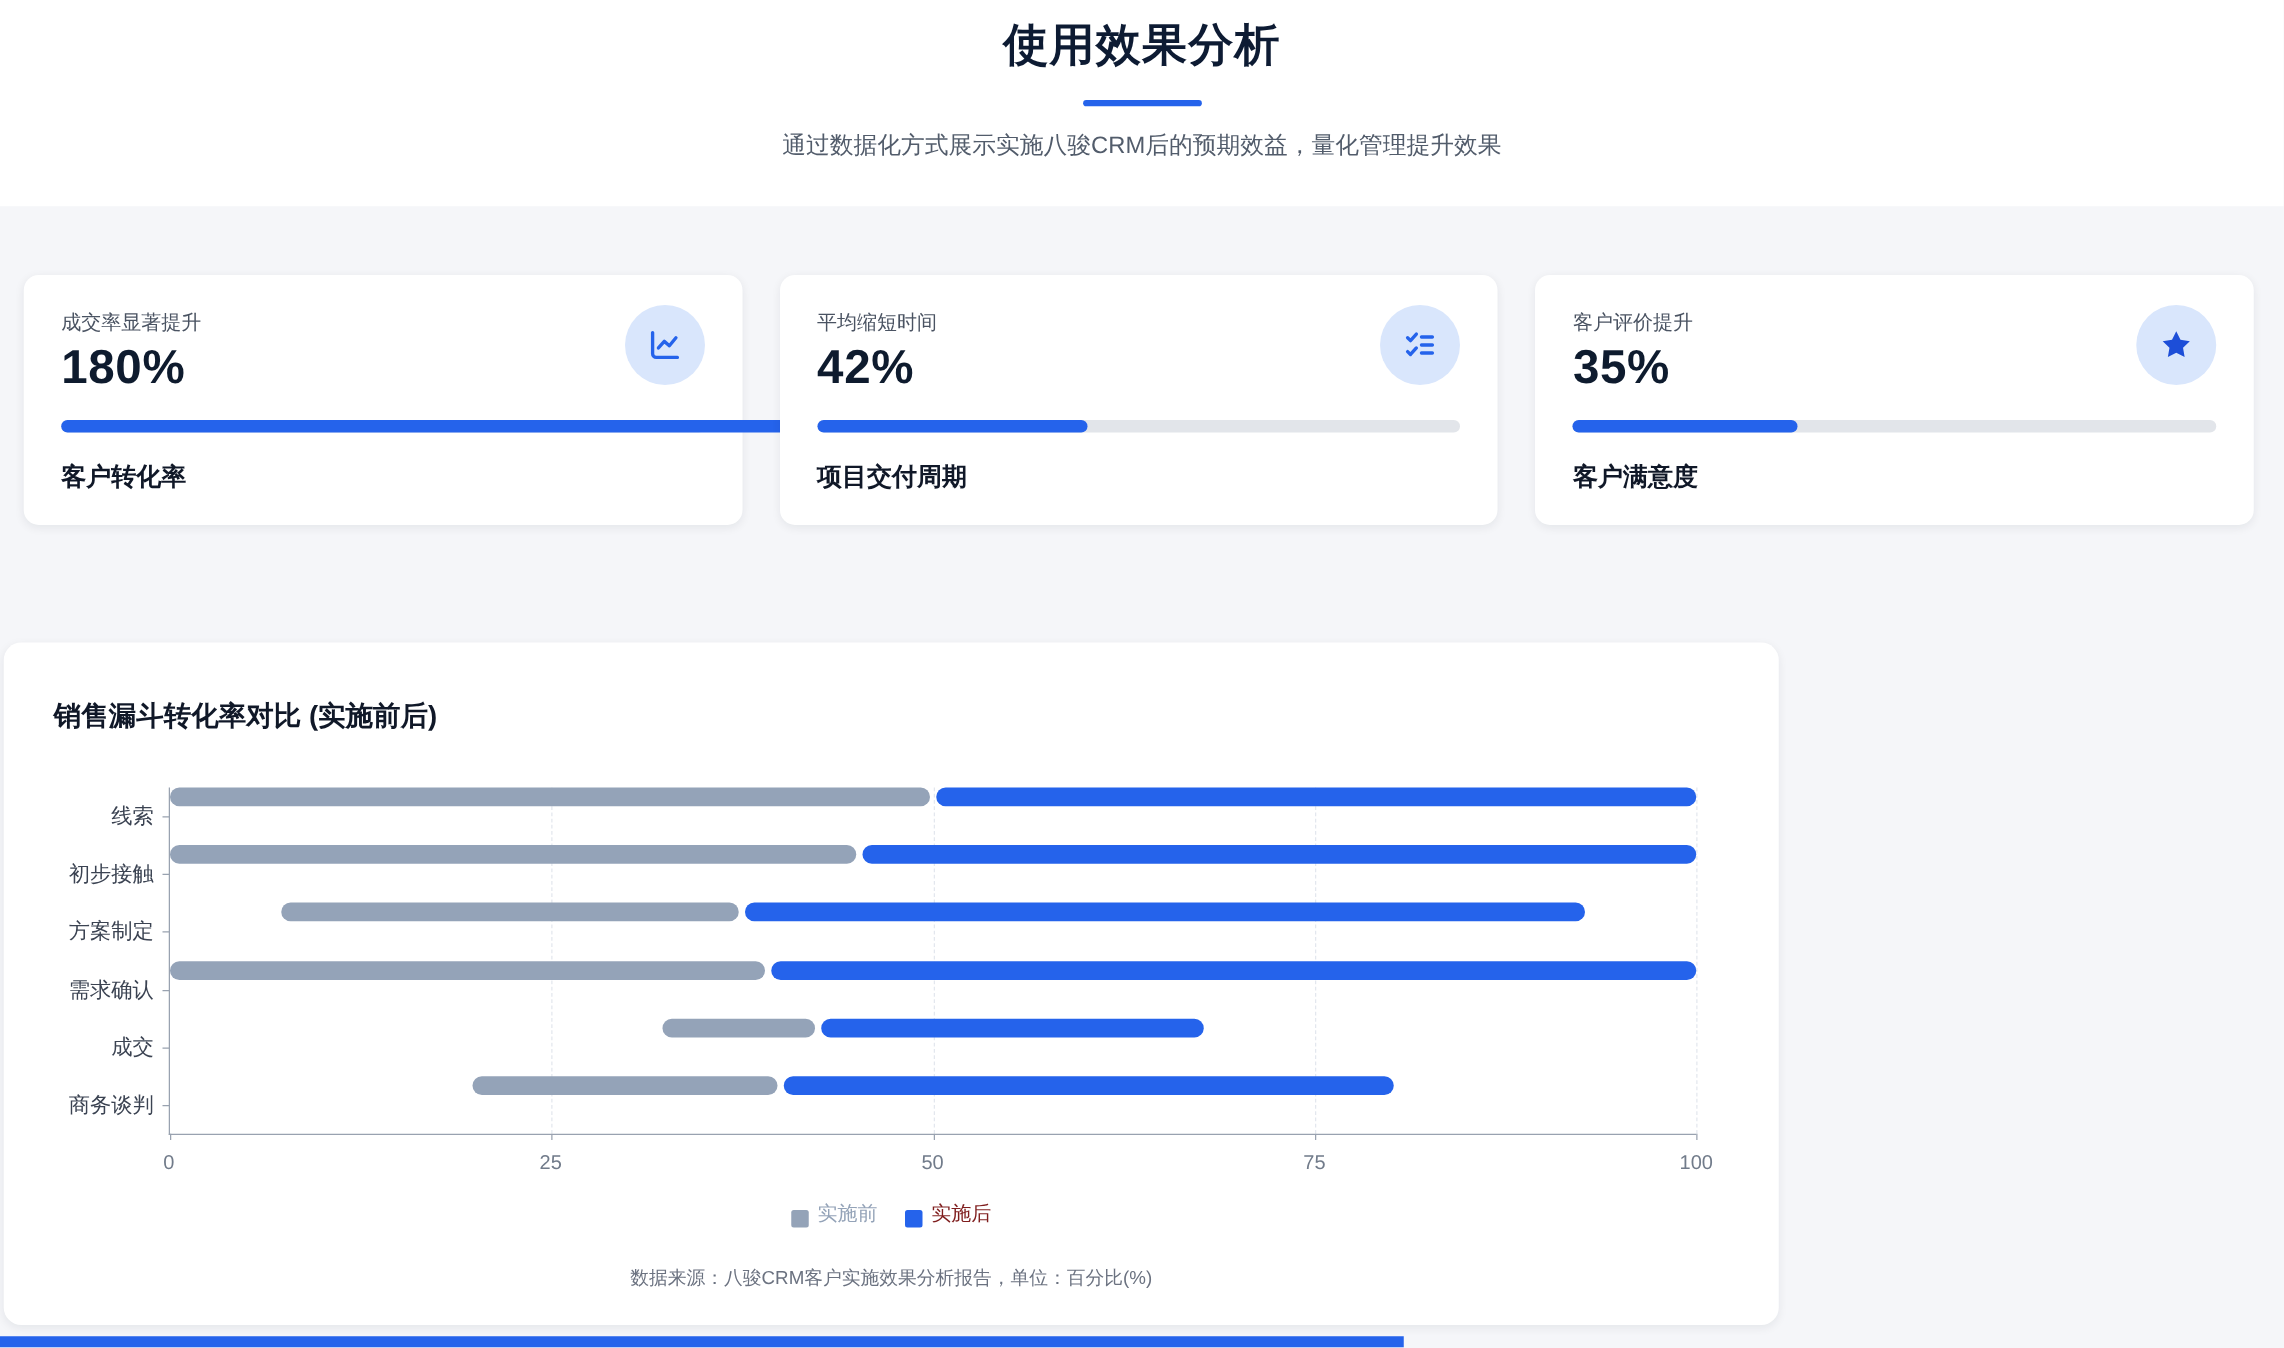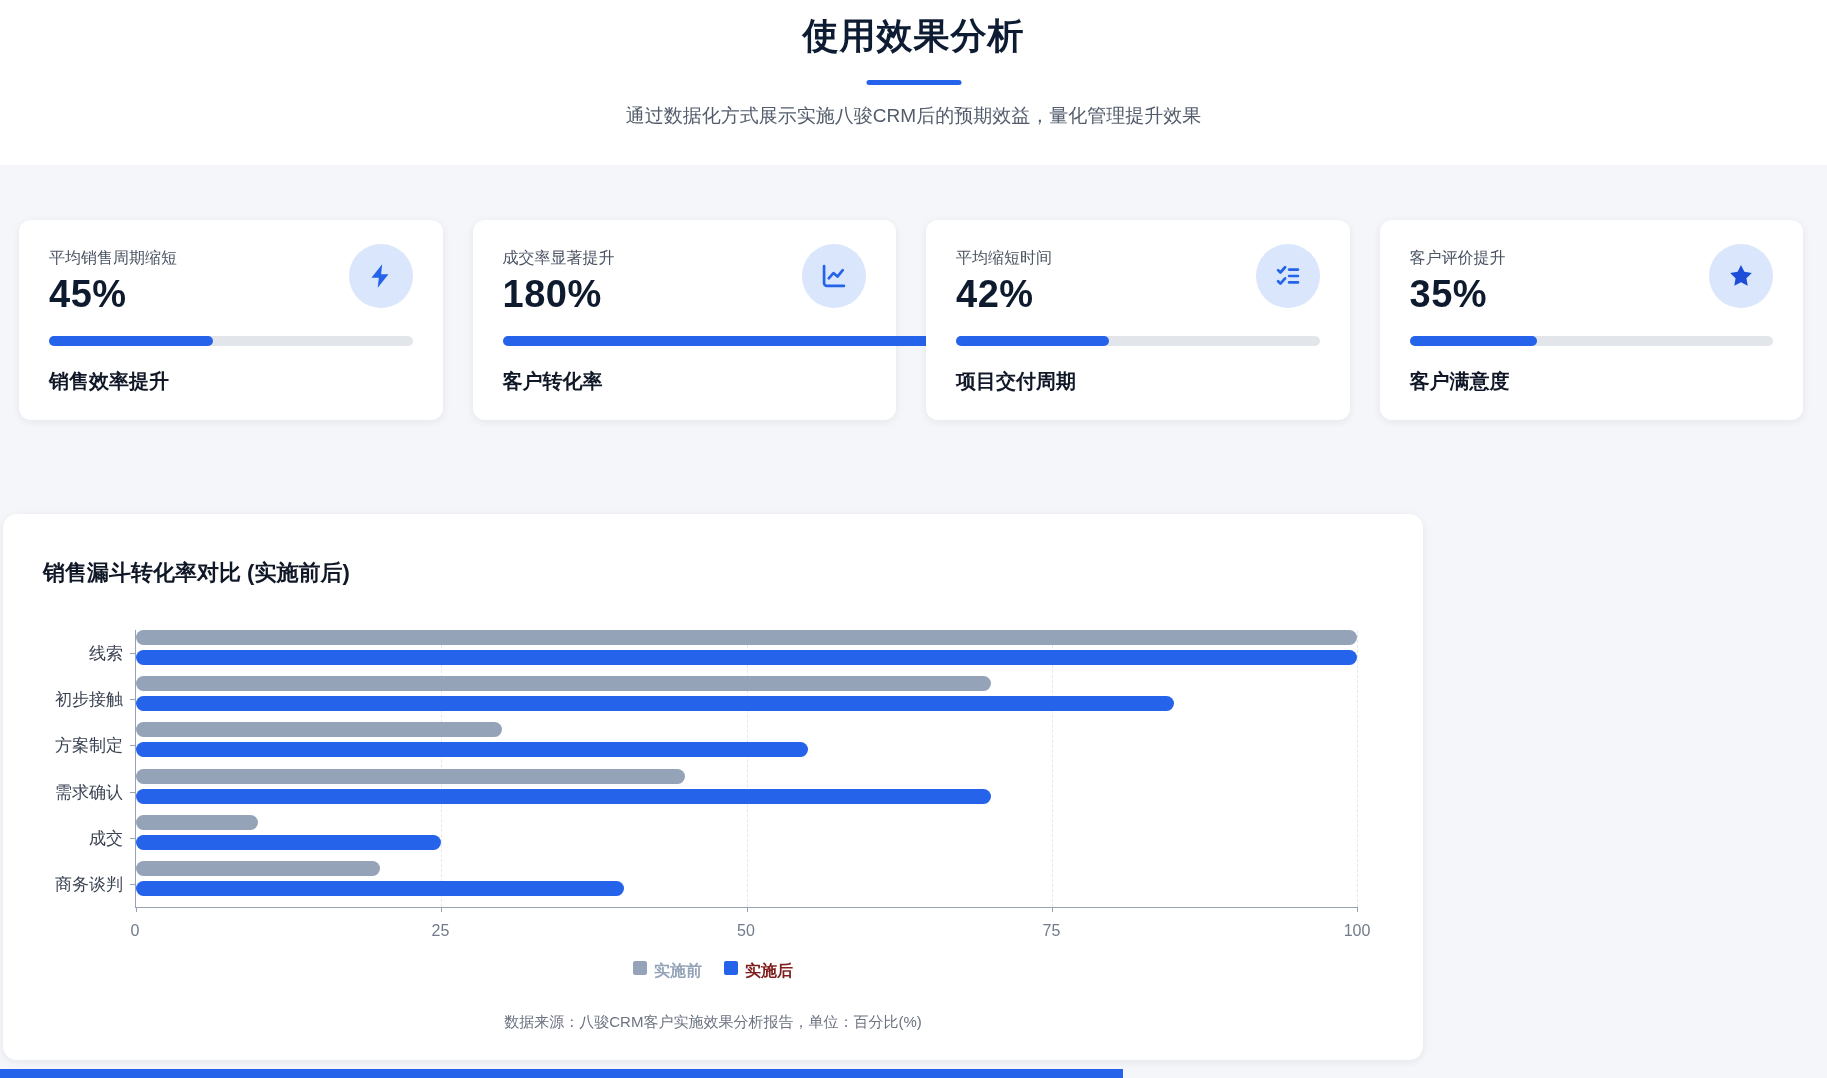--- a/index.html
+++ b/index.html
@@ -35,67 +35,50 @@
   .chart-panel { position:absolute; left:3px; top:514px; width:1420px; height:546px;
     background:#ffffff; border-radius:14px; box-shadow:0 2px 8px rgba(16,24,40,.07); }
   .chart-title { position:absolute; left:40px; top:44px; font-size:22px; font-weight:700; color:#101828; }
 
   .chart-area { position:absolute; left:132px; right:66px; top:116px; height:278px;
     border-left:1px solid #99a2b0; border-bottom:1px solid #99a2b0; }
   .gridline { position:absolute; top:0; bottom:0; width:0;
     border-left:1px dashed #e3e7ee; }
   .xtick { position:absolute; top:100%; width:1px; height:5px; background:#99a2b0; }
   .chart-rows { position:absolute; inset:0; display:flex; flex-direction:column; }
-  .crow { flex:1 1 0; position:relative; display:flex; flex-direction:column;
-    gap:5px; }
+  .crow { flex:1 1 0; position:relative; display:flex; flex-direction:row;
+    justify-content:center; gap:5px; }
   .crow::before { content:""; position:absolute; right:100%; top:50%; width:6px; height:1px; background:#99a2b0; }
   .clab { position:absolute; right:100%; margin-right:13px; top:50%; transform:translateY(-50%);
     font-size:17px; color:#3b4352; white-space:nowrap; }
   .bar { height:15px; border-radius:8px; }
 
   .x-axis-labels { position:absolute; left:132px; right:66px; top:408px; height:22px; }
   .xlab { position:absolute; transform:translateX(-50%); font-size:16px; color:#717b8a; }
 
   .chart-legend { position:absolute; left:0; top:447px; width:100%;
     display:flex; justify-content:center; gap:22px; align-items:center; }
-  .legend-item { display:flex; align-items:flex-start; gap:7px; font-size:16px; cursor:pointer;font-weight:bold; }
+  .legend-item { display:flex; align-items:flex-end; gap:7px; font-size:16px; cursor:pointer; }
   .legend-swatch { width:14px; height:14px; border-radius:2px; }
 
   .chart-footer { position:absolute; left:0; top:499px; width:100%; text-align:center;
     font-size:15px; color:#6b7280; }
 
   .bottom-strip { position:absolute; left:0; top:1069px; width:1123px; height:9px; background:#2563eb; }
 </style>
 </head>
 <body>
 
 <div class="header-band"></div>
 <h1 class="page-title">使用效果分析</h1>
 <div class="title-underline"></div>
 <p class="page-subtitle">通过数据化方式展示实施八骏CRM后的预期效益，量化管理提升效果</p>
 
 <div class="cards-row">
 
-  <div class="card">
-    <div class="card-top">
-      <div>
-        <div class="card-label">平均销售周期缩短</div>
-        <div class="card-value">45%</div>
-      </div>
-      <div class="icon-circle">
-        <svg viewBox="0 0 24 24">
-            <path d="M13 2 3.8 13.6h6.3L9.2 22l9.2-11.6h-6.3z" fill="#2563eb"></path>
-          </svg>
-      </div>
-    </div>
-    <div class="progress-track">
-      <div class="progress-fill" style="width: 45%;"></div>
-    </div>
-    <div class="card-caption">销售效率提升</div>
-  </div>
 
   <div class="card">
     <div class="card-top">
       <div>
         <div class="card-label">成交率显著提升</div>
         <div class="card-value">180%</div>
       </div>
       <div class="icon-circle">
         <svg viewBox="0 0 24 24" fill="none" stroke="#2563eb" stroke-width="2.3" stroke-linecap="round" stroke-linejoin="round">
           <path d="M3.5 3.5v14.5a2.5 2.5 0 0 0 2.5 2.5h14.5"></path>

